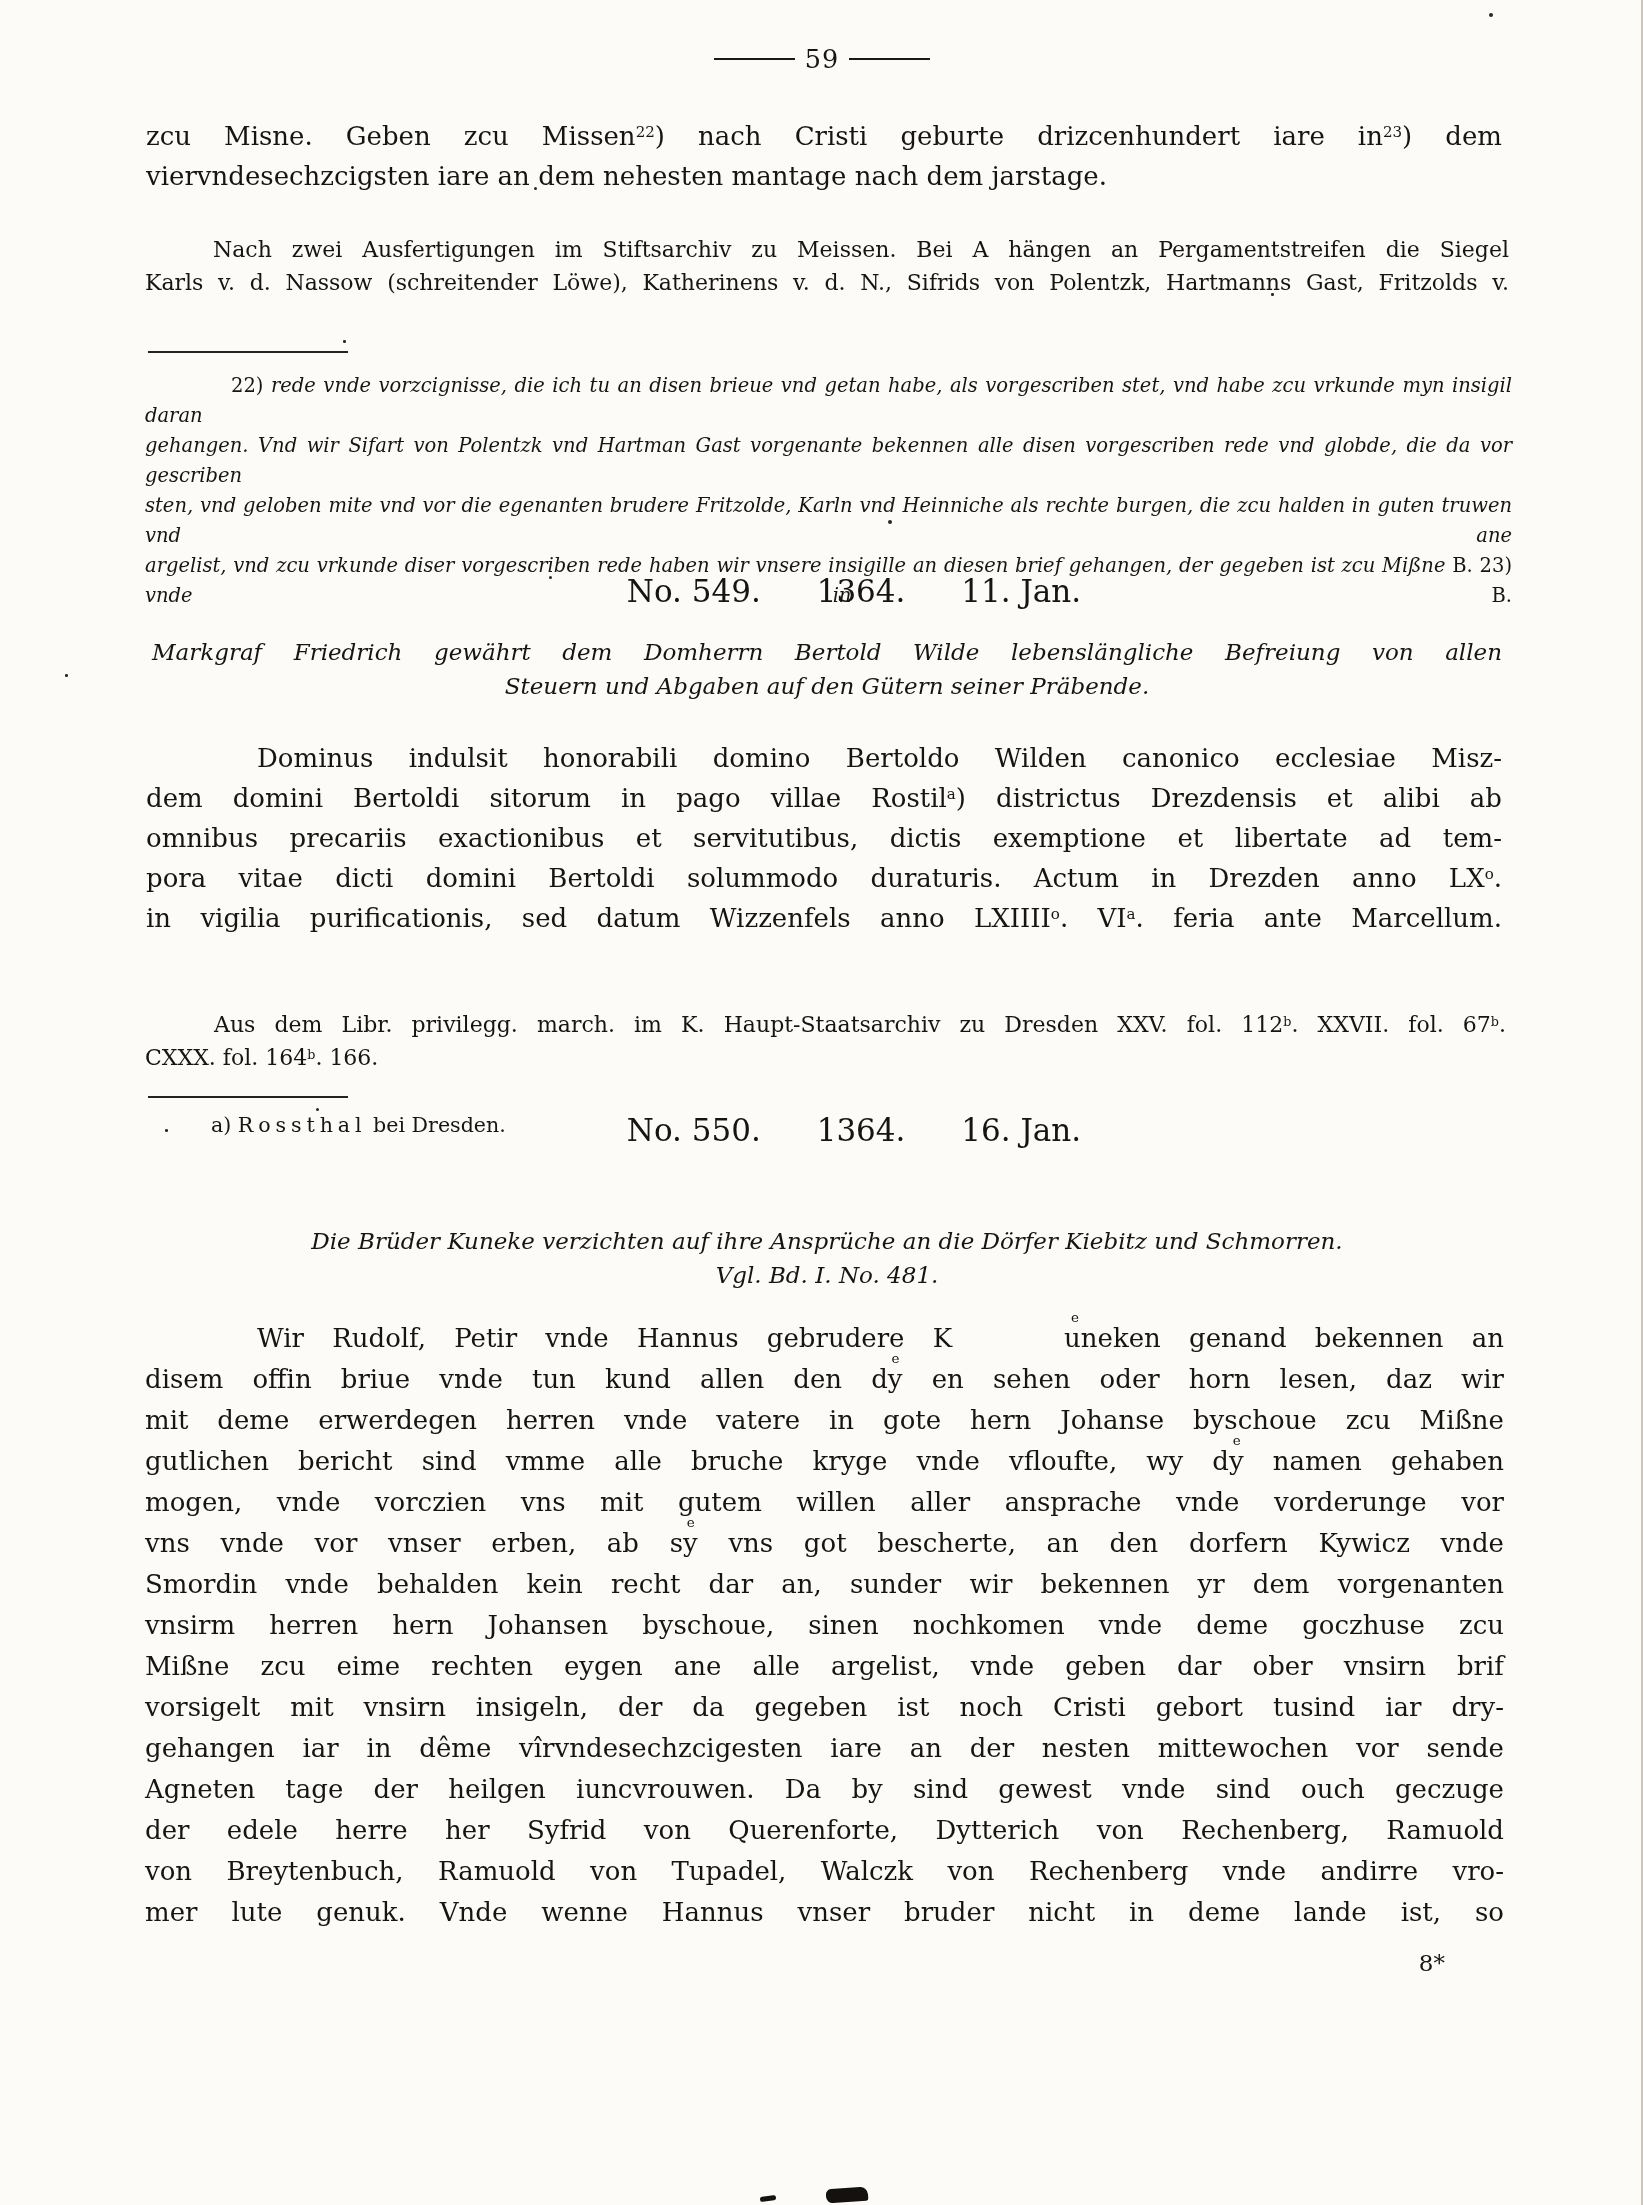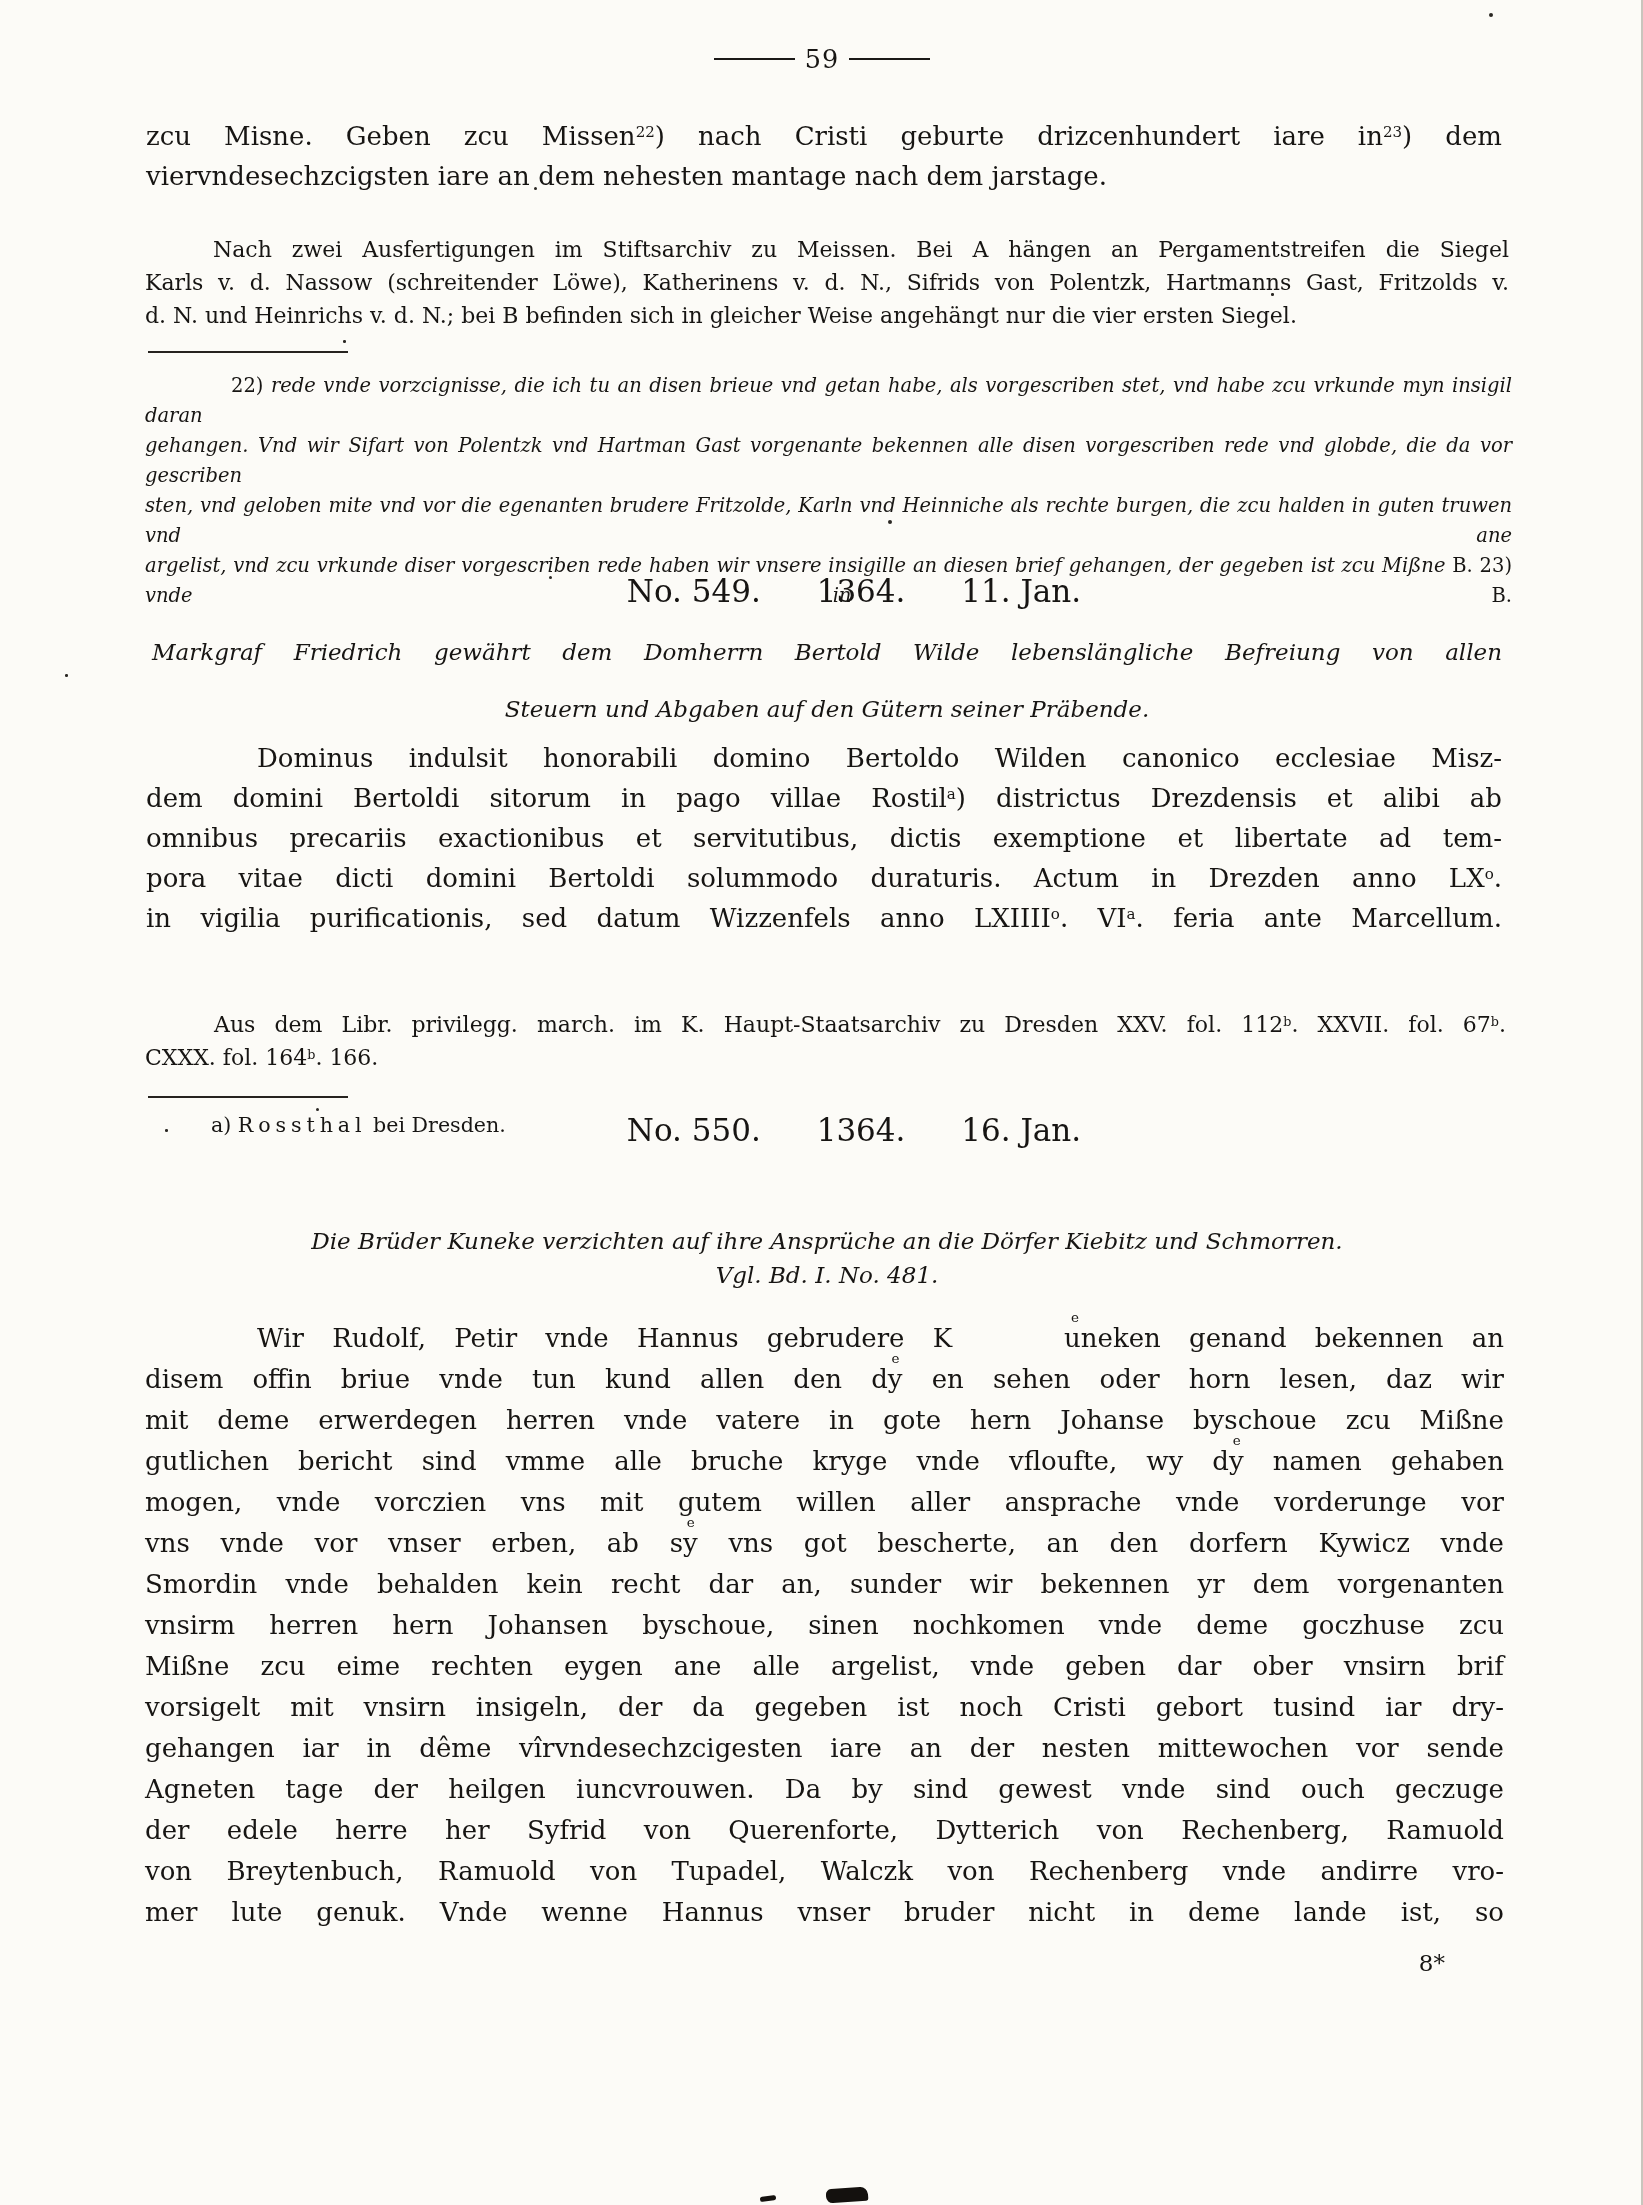--- a/index.html
+++ b/index.html
@@ -32,21 +32,21 @@
   .fn-rule{left:148px;width:200px;height:1.6px;background:#26231f;}
   
   #fn22{top:371px;left:145px;width:1367px;font-size:19.5px;line-height:30px;font-style:italic;}
   #fn22 .line.first{text-indent:86px;}
   
   .entry-head{left:0;width:100%;text-align:center;font-size:31px;padding-left:32px;}
   .entry-head .hpart{margin:0 23px;}
   
   .summary{left:152px;width:1350px;font-style:italic;font-size:23px;line-height:34px;}
   #sum549 .line.first{text-align:justify;text-align-last:justify;}
-  #sum549 .line.last{text-align:center;margin-top:23px;}
+  #sum549 .line.last{text-align:center;}
   #sum550 .line{text-align:center;}
   
   #latin549{top:738px;left:146px;width:1356px;font-size:26px;line-height:40px;}
   #latin549 .line.first{text-indent:111px;}
   
   #source549{top:1008px;left:145px;width:1361px;font-size:22px;line-height:33px;}
   #source549 .line.first{text-indent:69px;}
   
   #fna{top:1113px;left:146px;width:1356px;font-size:20.6px;padding-left:65px;box-sizing:border-box;}
   #fna .sp{letter-spacing:4.9px;}
@@ -73,21 +73,20 @@
   </div>
 
   <div class="abs just last-left" id="para1">
       <div class="line first">zcu Misne.   Geben zcu Missen<sup>22</sup>) nach Cristi geburte drizcenhundert iare in<sup>23</sup>) dem</div>
       <div class="line last">viervndesechzcigsten iare an dem nehesten mantage nach dem jarstage.</div>
     </div>
 
   <div class="abs just last-left" id="note548">
       <div class="line first">Nach zwei Ausfertigungen im Stiftsarchiv zu Meissen.  Bei A hängen an Pergamentstreifen die Siegel</div>
       <div class="line">Karls v. d. Nassow (schreitender Löwe), Katherinens v. d. N., Sifrids von Polentzk, Hartmanns Gast, Fritzolds v.</div>
-      <div class="line last">d. N. und Heinrichs v. d. N.; bei B befinden sich in gleicher Weise angehängt nur die vier ersten Siegel.</div>
     </div>
 
   <div class="abs fn-rule" style="top:351px;"></div>
 
   <div class="abs just" id="fn22">
       <div class="line first"><span class="up">22)</span> rede vnde vorzcignisse, die ich tu an disen brieue vnd getan habe, als vorgescriben stet, vnd habe zcu vrkunde myn insigil daran</div>
       <div class="line">gehangen.  Vnd wir Sifart von Polentzk vnd Hartman Gast vorgenante bekennen alle disen vorgescriben rede vnd globde, die da vor gescriben</div>
       <div class="line">sten, vnd geloben mite vnd vor die egenanten brudere Fritzolde, Karln vnd Heinniche als rechte burgen, die zcu halden in guten truwen vnd ane</div>
       <div class="line last">argelist, vnd zcu vrkunde diser vorgescriben rede haben wir vnsere insigille an diesen brief gehangen, der gegeben ist zcu Mißne <span class="up">B.</span>  <span class="up">23)</span> vnde in <span class="up">B.</span></div>
     </div>

